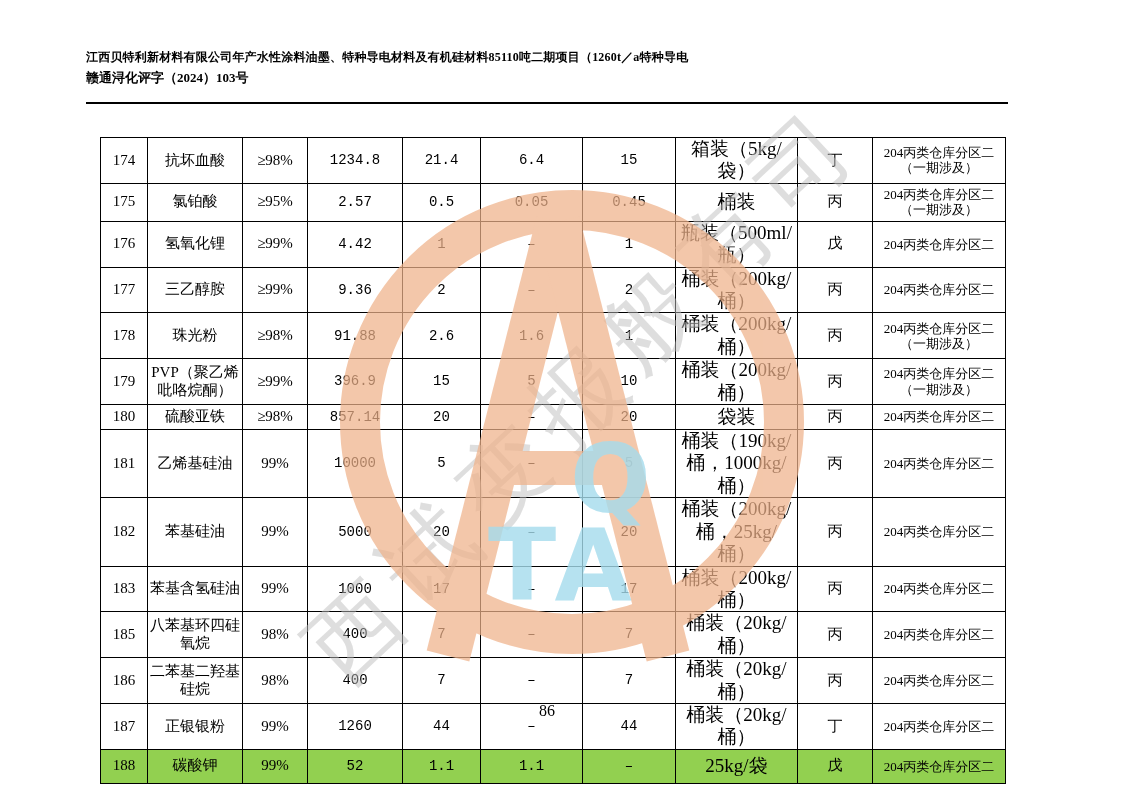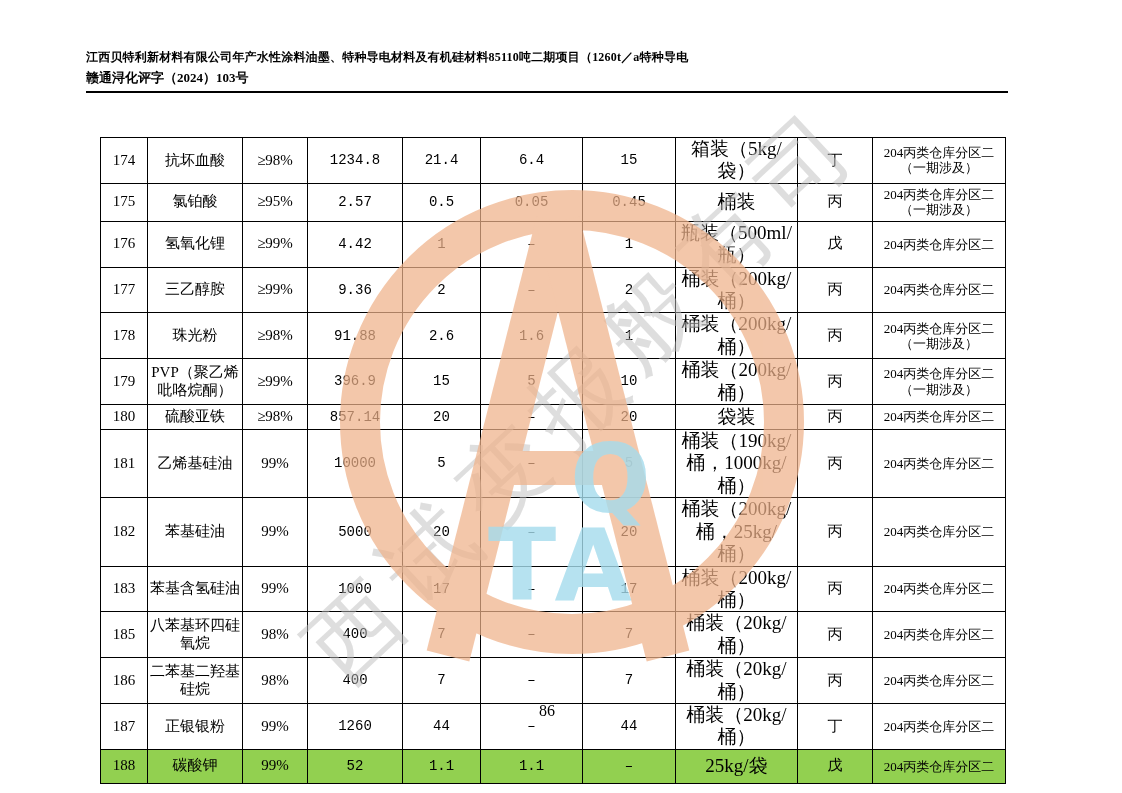--- a/index.html
+++ b/index.html
@@ -3,21 +3,21 @@
 <meta charset="utf-8">
 <style>
   html,body{margin:0;padding:0;background:#ffffff;}
   .page{
     position:relative;width:1122px;height:793px;background:#fff;overflow:hidden;
     font-family:"Liberation Serif","DejaVu Serif",serif;color:#000;
   }
   
   .doc-header{
     position:absolute;left:86px;top:47px;width:922px;
-    border-bottom:2px solid #000;padding-bottom:3px;
+    border-bottom:2px solid #000;padding-bottom:14px;
   }
   .doc-header .hline{
     font-size:12px;font-weight:700;line-height:21px;white-space:nowrap;
     letter-spacing:0.2px;
   }
   .doc-header .docnum{
     font-size:13px;font-weight:700;line-height:20px;white-space:nowrap;
   }
   
   table.mat{

